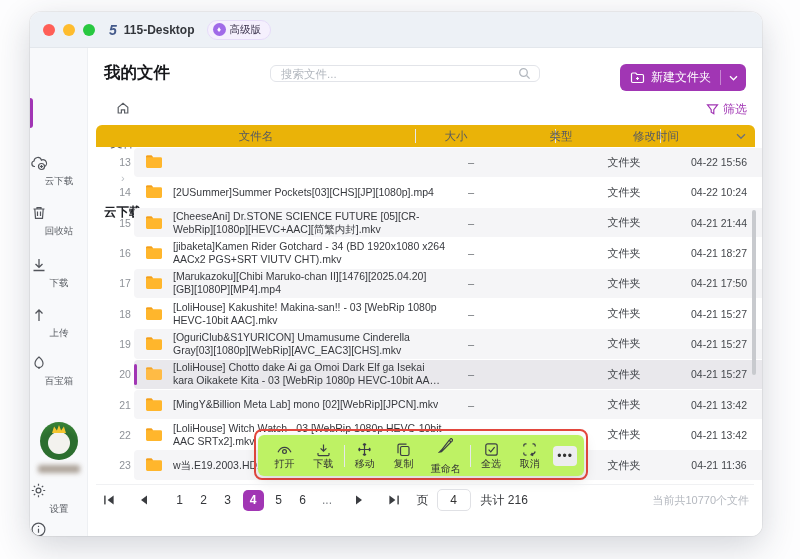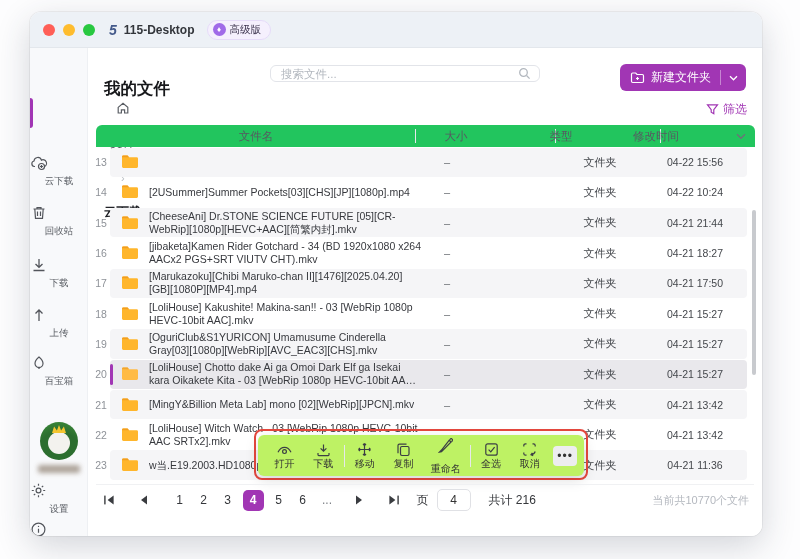--- a/index.html
+++ b/index.html
@@ -31,48 +31,48 @@
   .s-item .ic, .s-item .lb { position:relative; z-index:1; }
   .active-bar { position:absolute; left:0; top:50px; width:3px; height:30px; background:#a136b4; border-radius:0 3px 3px 0; }
   .avatar { position:absolute; left:10px; top:374px; width:38px; height:38px; border-radius:50%; overflow:hidden;
             background:radial-gradient(circle at 50% 85%, #2c6e2f 0 60%, #3f8f3a 100%); }
   .avatar .blob { position:absolute; left:8px; top:10px; width:22px; height:22px; border-radius:50%; background:#f3f2ee; }
   .avatar .crown { position:absolute; left:12px; top:3px; width:14px; height:8px; background:#f4c530; clip-path:polygon(0 100%,15% 20%,35% 70%,50% 0,65% 70%,85% 20%,100% 100%); }
   .username { position:absolute; left:8px; top:417px; width:42px; height:8px; background:#9a8d80; border-radius:2px; filter:blur(2.5px); opacity:.8; }
 
   
   .content { position:absolute; left:58px; top:36px; right:0; bottom:0; background:#fff; }
-  .page-title { position:absolute; left:16px; top:14px; font-size:16.5px; font-weight:bold; color:#17181b;margin-top:16px; }
+  .page-title { position:absolute; left:16px; top:14px; font-size:16.5px; font-weight:bold; color:#17181b; }
   .searchbox { position:absolute; left:182px; top:17px; width:270px; height:17px; border:1px solid #e2e4e9; border-radius:6px;
                background:#fff; display:flex; align-items:center; padding:0 8px 0 10px; }
   .searchbox input { flex:1; border:none; outline:none; font-size:11.5px; color:#444; background:transparent; }
   .searchbox input::placeholder { color:#b3b8bf; }
   .nf-btn { position:absolute; right:16px; top:16px; height:27px; background:#a136b4; border-radius:6px; display:flex;
             align-items:center; color:#fff; font-size:12px; cursor:pointer; overflow:hidden; }
   .nf-main { display:flex; align-items:center; gap:6px; padding:0 9px 0 10px; }
   .nf-sep { width:1px; height:15px; background:rgba(255,255,255,.4); }
   .nf-caret { padding:0 8px; display:flex; align-items:center; }
 
   .breadcrumb { position:absolute; left:16px; top:53px; display:flex; align-items:center; gap:20px; font-size:12.5px; color:#5a5e64;flex-direction:column; }
   .crumb-cur { font-weight:bold; color:#202227; }
   .crumb-sep { color:#b9bdc2; font-size:11px; }
   .filter { position:absolute; right:15px; top:53px; display:flex; align-items:center; gap:4px; color:#a136b4; font-size:12px; cursor:pointer; }
 
   
-  .thead { position:absolute; left:8px; top:77px; width:659px; height:22px; background:#22c55e; border-radius:6px 6px 0 0;
+  .thead { position:absolute; left:8px; top:77px; width:659px; height:22px; background:#eab308; border-radius:6px 6px 0 0;
            font-size:11.5px; color:#565a61; }
   .thead span { position:absolute; top:0; line-height:22px; text-align:center; }
   .th-name { left:60px; width:200px; }
   .th-name::after, .th-size::after, .th-type::after { content:""; position:absolute; right:-60px; top:4px; width:1px; height:14px; background:#e6e8ec; }
   .th-size { left:320px; width:80px; }
   .th-type { left:425px; width:80px; }
   .th-time { left:510px; width:100px; }
   .th-caret { right:6px; width:16px; }
 
-  .rows { position:absolute; left:0; top:99px; width:659px; height:334px; }
+  .rows { position:absolute; left:24px; top:99px; width:659px; height:334px; }
   .row { position:relative; height:30.3px; cursor:pointer; }
   .row-index { position:absolute; left:0; top:0; width:26px; height:100%; display:flex; align-items:center; justify-content:center;
                font-size:10.5px; color:#8e9298; }
   .row-bg { position:absolute; left:22px; right:0; top:.5px; bottom:.5px; border-radius:4px; }
   .row:nth-child(odd) .row-bg { background:#f5f5f7; }
   .row.sel .row-bg { background:#e9e8ec; }
   .row.sel .row-bg::before { content:""; position:absolute; left:0; top:4px; bottom:4px; width:3px; background:#a136b4; border-radius:2px; }
   .fold { position:absolute; left:11px; top:50%; margin-top:-8px; }
   .row-name-wrap { position:absolute; left:39px; top:0; bottom:0; width:274px; display:flex; align-items:center; }
   .row-name { font-size:10.5px; line-height:13px; color:#37393e; max-height:26px; overflow:hidden;
@@ -96,21 +96,21 @@
 
   
   .pagebar { position:absolute; left:8px; right:8px; top:436px; height:31px; border-top:1px solid #f0f1f3;
              display:flex; align-items:center; font-size:12px; color:#35373b; }
   .pg { min-width:18px; height:21px; display:flex; align-items:center; justify-content:center; margin:0 3.5px; cursor:pointer; }
   .pg.num { margin:0 3px; }
   .pg.active { background:#a136b4; color:#fff; border-radius:5px; min-width:21px; font-weight:bold; }
   .pg-ellipsis { color:#7d8187; }
   .pg-label { margin:0 4px 0 10px; }
   .pg-input { width:34px; height:22px; border:1px solid #e0e1e5; border-radius:5px; text-align:center; font-size:12px; color:#333; outline:none; margin:0 4px; }
-  .pg-total { margin-left:14px; }
+  .pg-total { margin-left:6px; }
   .files-summary { position:absolute; right:5px; font-size:11px; color:#b4b8bf; }
 
   svg { display:block; }
 </style>
 </head>
 <body>
 
 <div class="stage">
   <div class="window">
 

